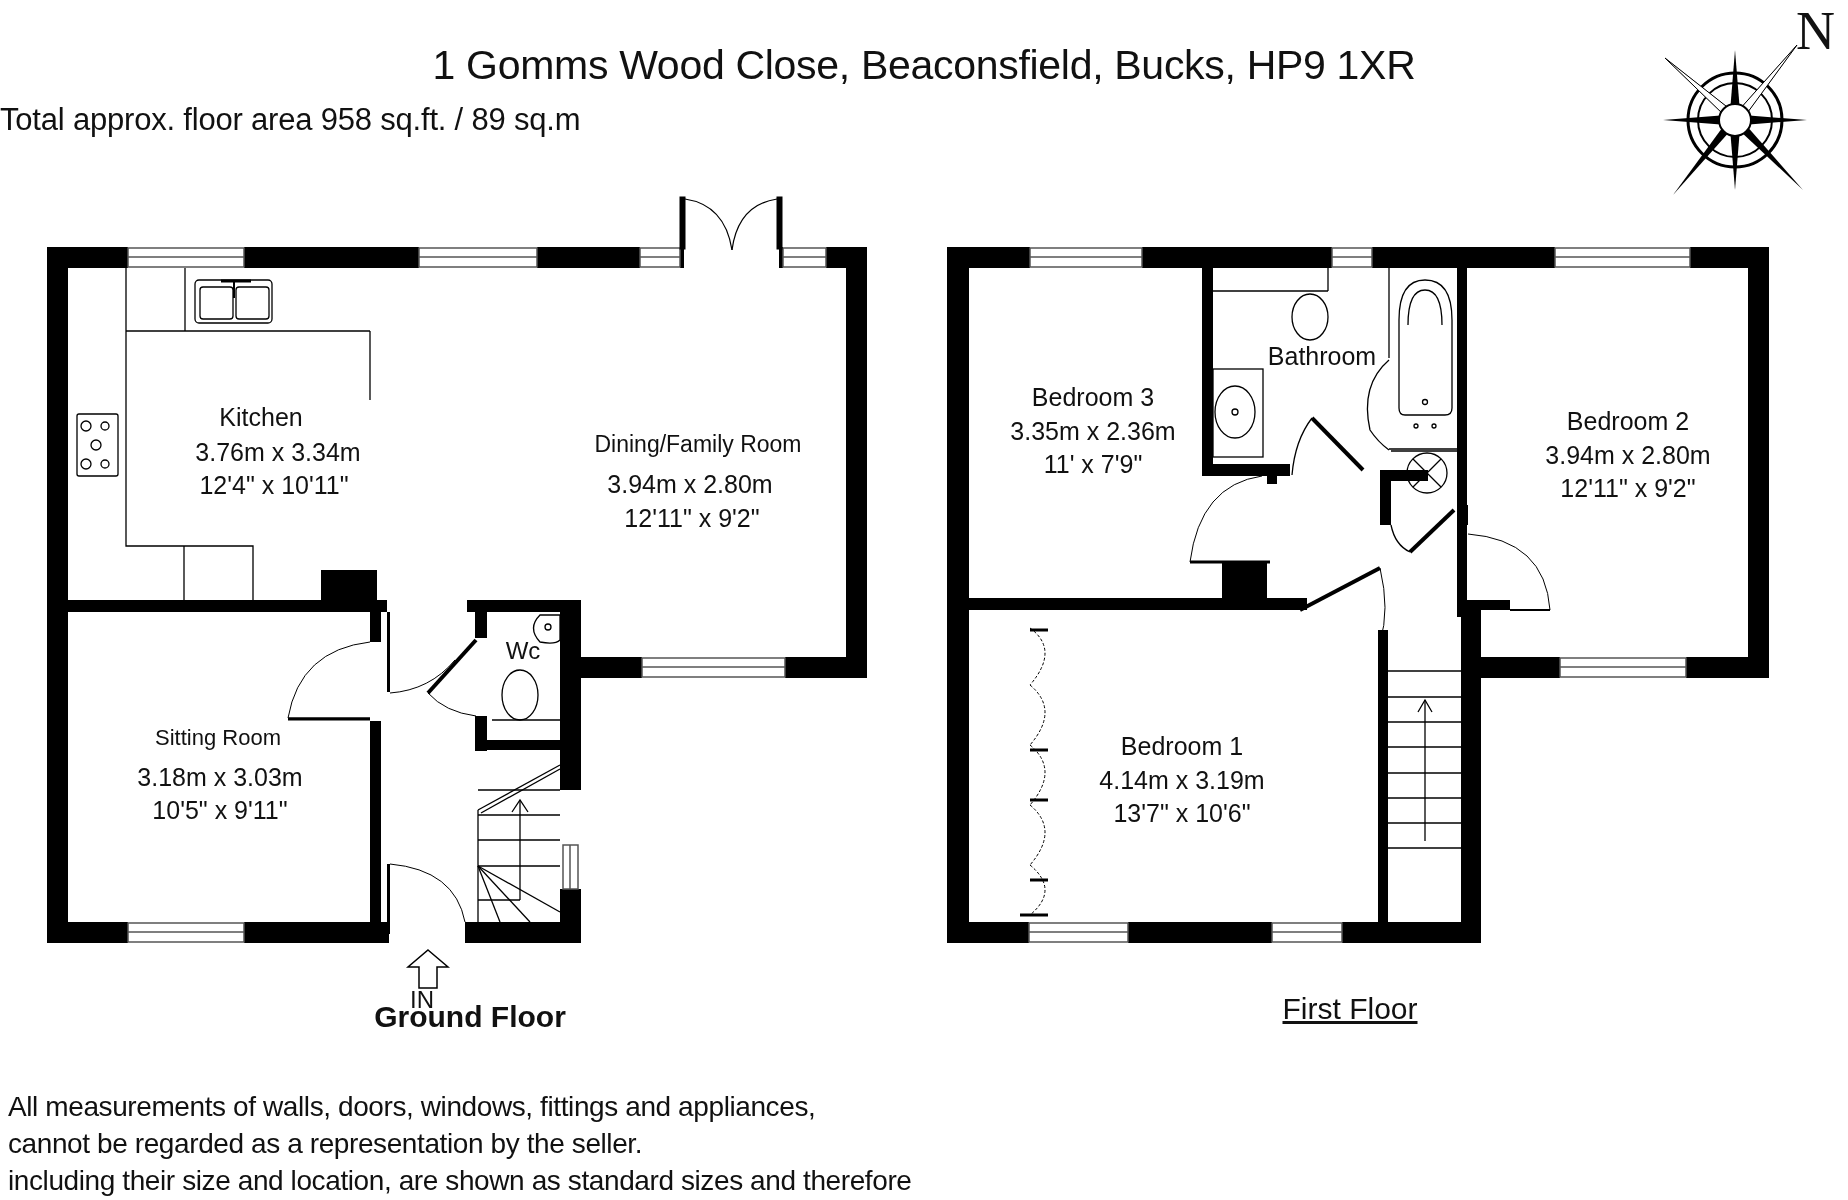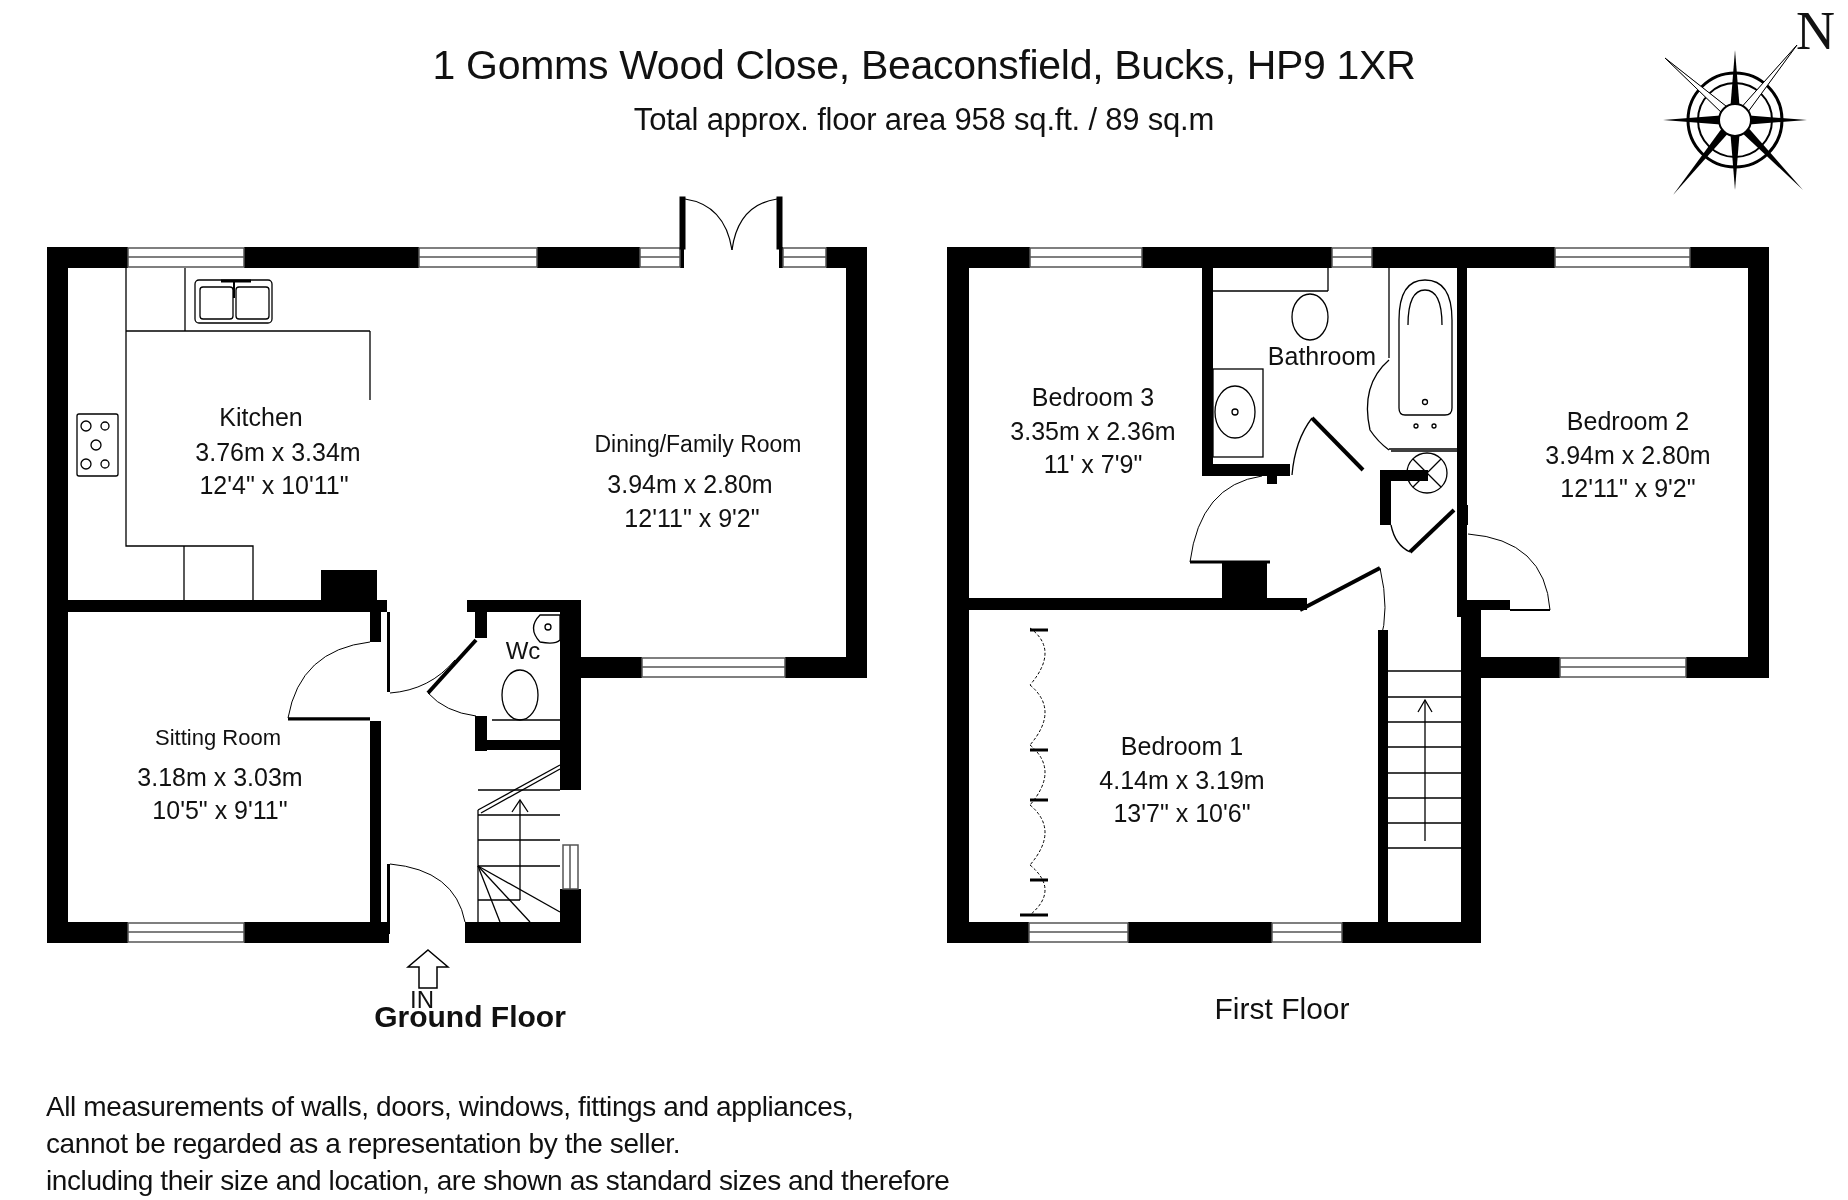--- a/index.html
+++ b/index.html
@@ -1,23 +1,23 @@
 <!DOCTYPE html>
 <html><head>
 <meta charset="utf-8">
 <style>
   html, body { margin: 0; padding: 0; background: #ffffff; }
   body { width: 1848px; height: 1200px; position: relative; overflow: hidden;
          font-family: "Liberation Sans", sans-serif; color: #111; }
   .title { position: absolute; left: 0; width: 1848px; top: 42px; text-align: center;
            font-size: 41px; letter-spacing: -0.3px; }
-  .subtitle { position: absolute; left: 0; width: 1848px; top: 102px; text-align: center;
+  .subtitle { position: absolute; left: 0; width: 1848px; top: 102px; 
               font-size: 31px; letter-spacing: -0.2px; }
   .disclaimer { position: absolute; left: 8px; top: 1088px; font-size: 28px; line-height: 37px;
-                letter-spacing: -0.4px; margin-left: 38px; }
+                letter-spacing: -0.4px; }
   .disclaimer div { white-space: nowrap; }
   svg#plan { position: absolute; left: 0; top: 0; }
   .lbl { font-family: "Liberation Sans", sans-serif; fill: #111; text-anchor: middle; }
   .floor-lbl { position: absolute; font-size: 30px; text-align: center; }
   .in-lbl { position: absolute; font-size: 24px; }
   .n-lbl { position: absolute; font-family: "Liberation Serif", serif; font-size: 54px; left: 1796px; top: 0px; }
 </style>
 </head>
 <body>
 
@@ -314,19 +314,19 @@
 
     <text class="lbl" x="1182" y="755" font-size="25">Bedroom 1</text>
     <text class="lbl" x="1182" y="789" font-size="25">4.14m x 3.19m</text>
     <text class="lbl" x="1182" y="822" font-size="25">13'7" x 10'6"</text>
   </g>
 </svg>
 
 <div class="n-lbl">N</div>
 <div class="in-lbl" style="left:410px; top:986px;">IN</div>
 <div class="floor-lbl" style="left:340px; width:260px; top:1000px;font-weight:bold;">Ground Floor</div>
-<div class="floor-lbl" style="left:1152px; width:260px; top:992px;">First Floor</div>
+<div class="floor-lbl" style="left:1220px; width:260px; top:992px;text-decoration:underline;">First Floor</div>
 
 <div class="disclaimer">
   <div>All measurements of walls, doors, windows, fittings and appliances,</div>
   <div>cannot be regarded as a representation by the seller.</div>
   <div>including their size and location, are shown as standard sizes and therefore</div>
 </div>
 
 </body></html>

